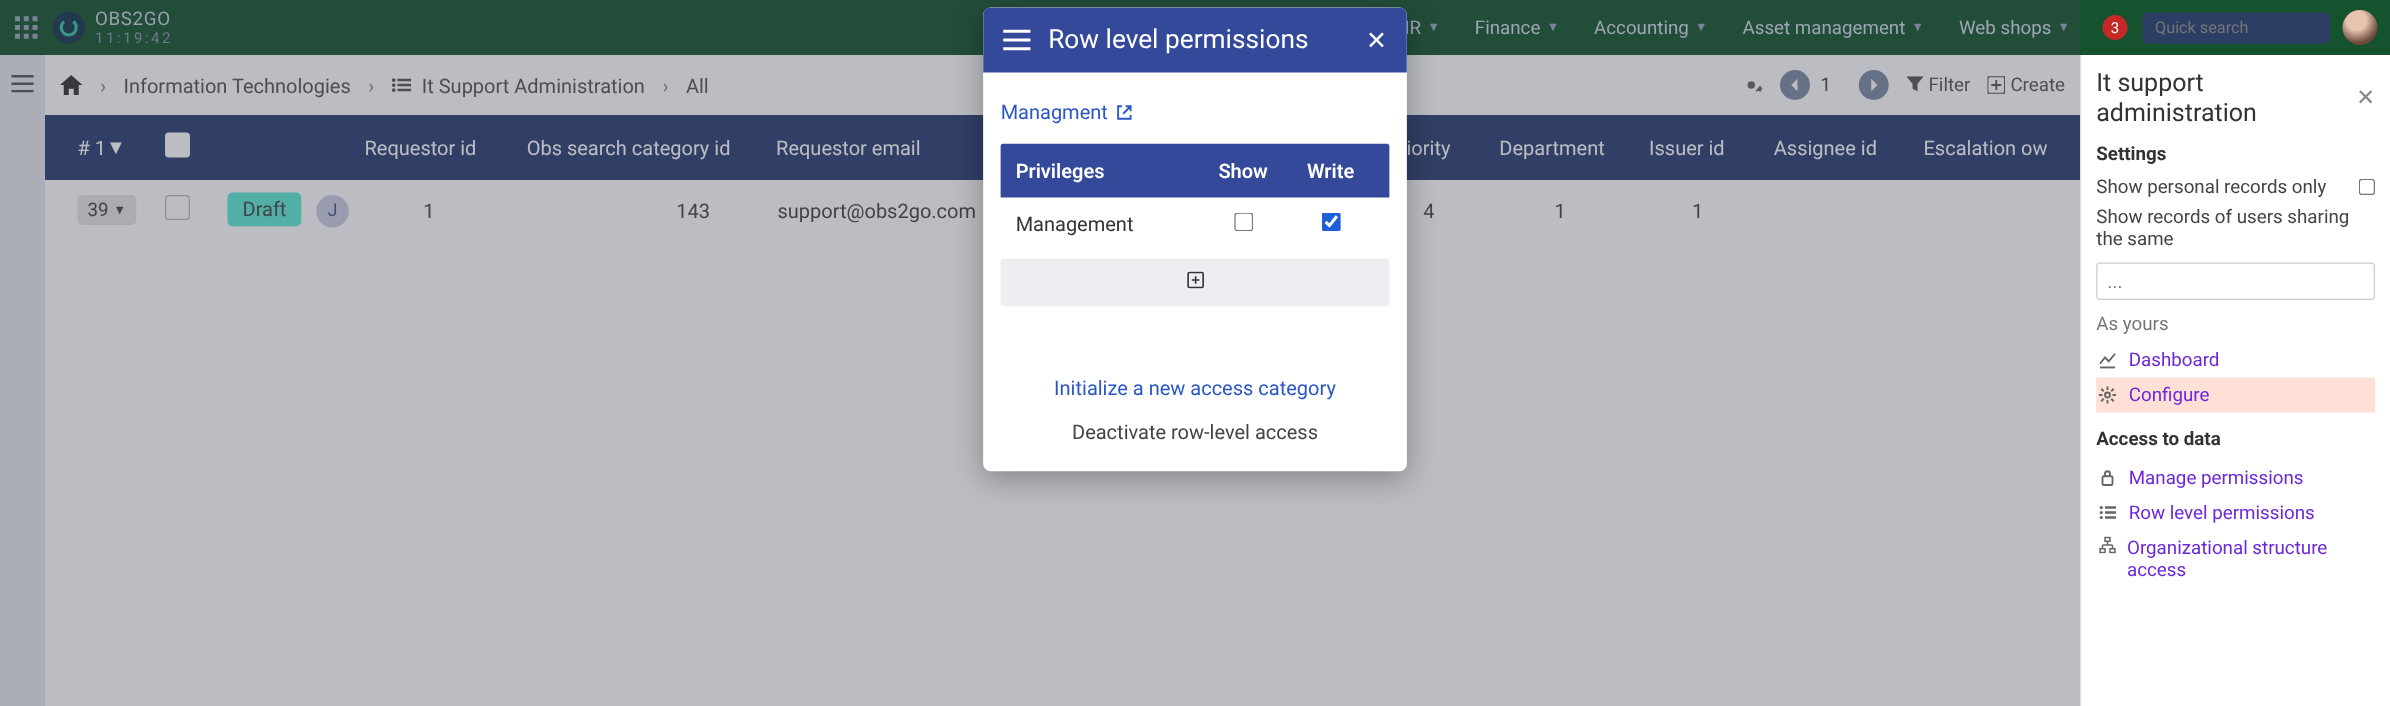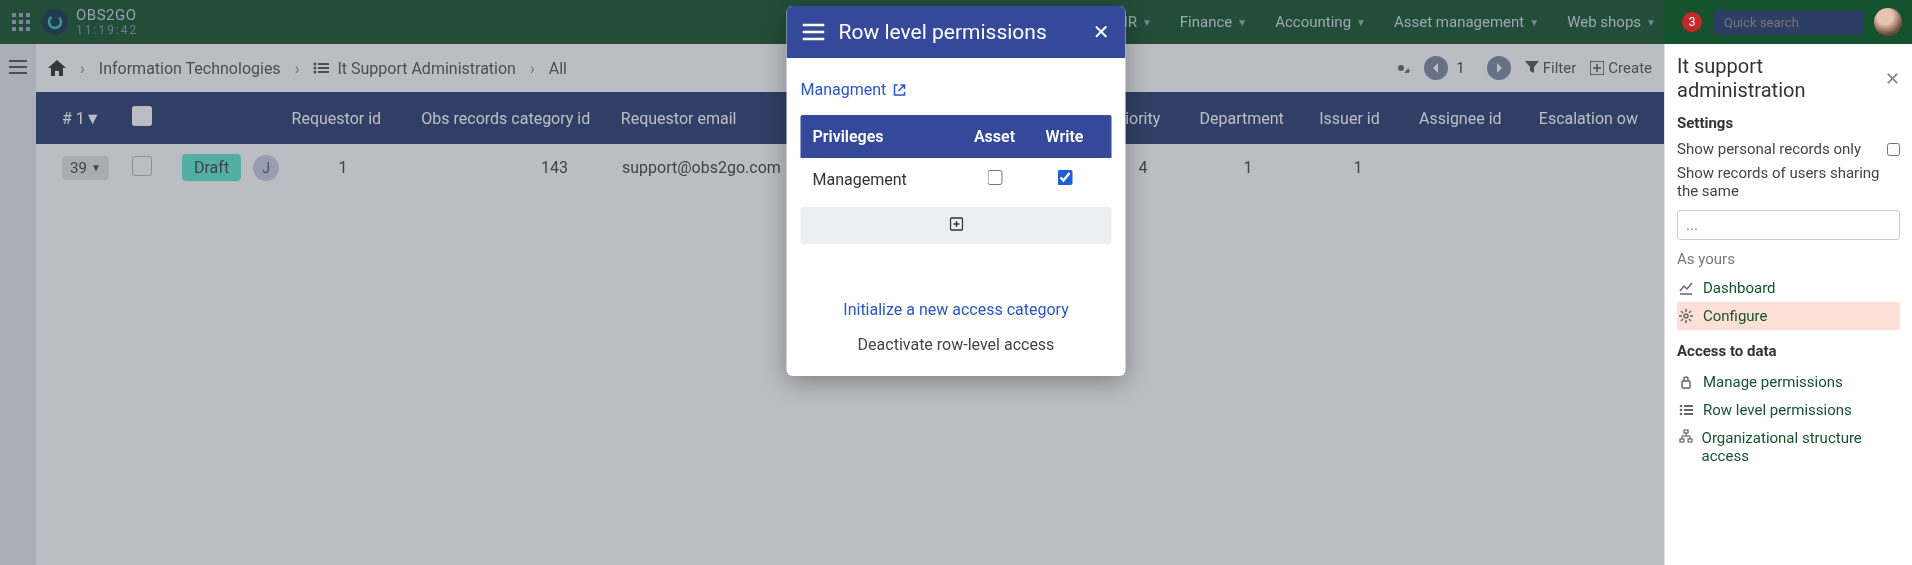--- a/index.html
+++ b/index.html
@@ -74,21 +74,21 @@
   .td.w-asg { width: 120px; text-align: center; }
   .td.w-esc { flex: 1; }
 
   
   .rp-title { font-size: 20px; color: #333; margin-bottom: 6px; display: flex; align-items: center; justify-content: space-between; }
   .rp-title .close-x { color: #888; cursor: pointer; font-size: 18px; }
   .rp-heading { font-weight: 700; margin: 12px 0 8px; font-size: 15px; color: #333; }
   .rp-row { display: flex; align-items: center; margin: 6px 0; font-size: 15px; color: #444; }
   .rp-row label { flex: 1; }
   .rp-input { width: 100%; border: 1px solid #ccc; border-radius: 3px; padding: 5px 8px; font-size: 15px; color: #888; margin: 4px 0; }
-  .rp-link { display: flex; align-items: center; color: #14532d; padding: 5px 2px; cursor: pointer; font-size: 15px; }
+  .rp-link { display: flex; align-items: center; color: #6d28d9; padding: 5px 2px; cursor: pointer; font-size: 15px; }
   .rp-link.active { background: #ffe0d6; }
   .rp-link .ico { width: 20px; color: #666; margin-right: 4px; }
 
   
   .dim { position: absolute; inset: 0; background: rgba(60,65,80,0.35); z-index: 10; }
 
   
   .modal { position: absolute; top: 6px; left: 50%; transform: translateX(-50%); width: 339px; background: #fff; border-radius: 6px; box-shadow: 0 6px 24px rgba(0,0,0,0.3); z-index: 20; overflow: hidden; }
   .modal-header { background: #34499a; color: #fff; padding: 14px 16px; display: flex; align-items: center; }
   .modal-header .mh-menu { margin-right: 14px; }
@@ -243,21 +243,21 @@
     </div>
 
     <div class="thead">
       <div class="th id">
           <span># 1</span>
           <span class="sort-caret">▼</span>
         </div>
       <div class="th chk"><span class="chkbox"></span></div>
       <div class="th w-status"></div>
       <div class="th w-req">Requestor id</div>
-      <div class="th w-cat">Obs records category id</div>
+      <div class="th w-cat">Obs search category id</div>
       <div class="th w-email">Requestor email</div>
       <div class="th w-gap"></div>
       <div class="th w-prio">Priority</div>
       <div class="th w-dept">Department</div>
       <div class="th w-iss">Issuer id</div>
       <div class="th w-asg">Assignee id</div>
       <div class="th w-esc">Escalation ow</div>
     </div>
 
     <div class="trow">
@@ -386,21 +386,21 @@
     <div class="modal-link">
       <span>Managment</span>
       <span class="ext">
         <svg width="14" height="14" viewBox="0 0 14 14">
             <path fill="none" stroke="#2a56c6" stroke-width="1.5" d="M5 2H2v10h10V9M8 2h4v4M12 2L6 8"></path>
           </svg>
       </span>
     </div>
     <div class="priv-head">
       <span class="c1">Privileges</span>
-      <span class="c2">Asset</span>
+      <span class="c2">Show</span>
       <span class="c3">Write</span>
     </div>
     <div class="priv-row">
       <span class="c1">Management</span>
       <span class="c2"><input type="checkbox" style=""></span>
       <span class="c3"><input type="checkbox" checked="" style=""></span>
     </div>
     <div class="add-row">
       <span>
         <svg width="14" height="14" viewBox="0 0 14 14" style="display:inline">

